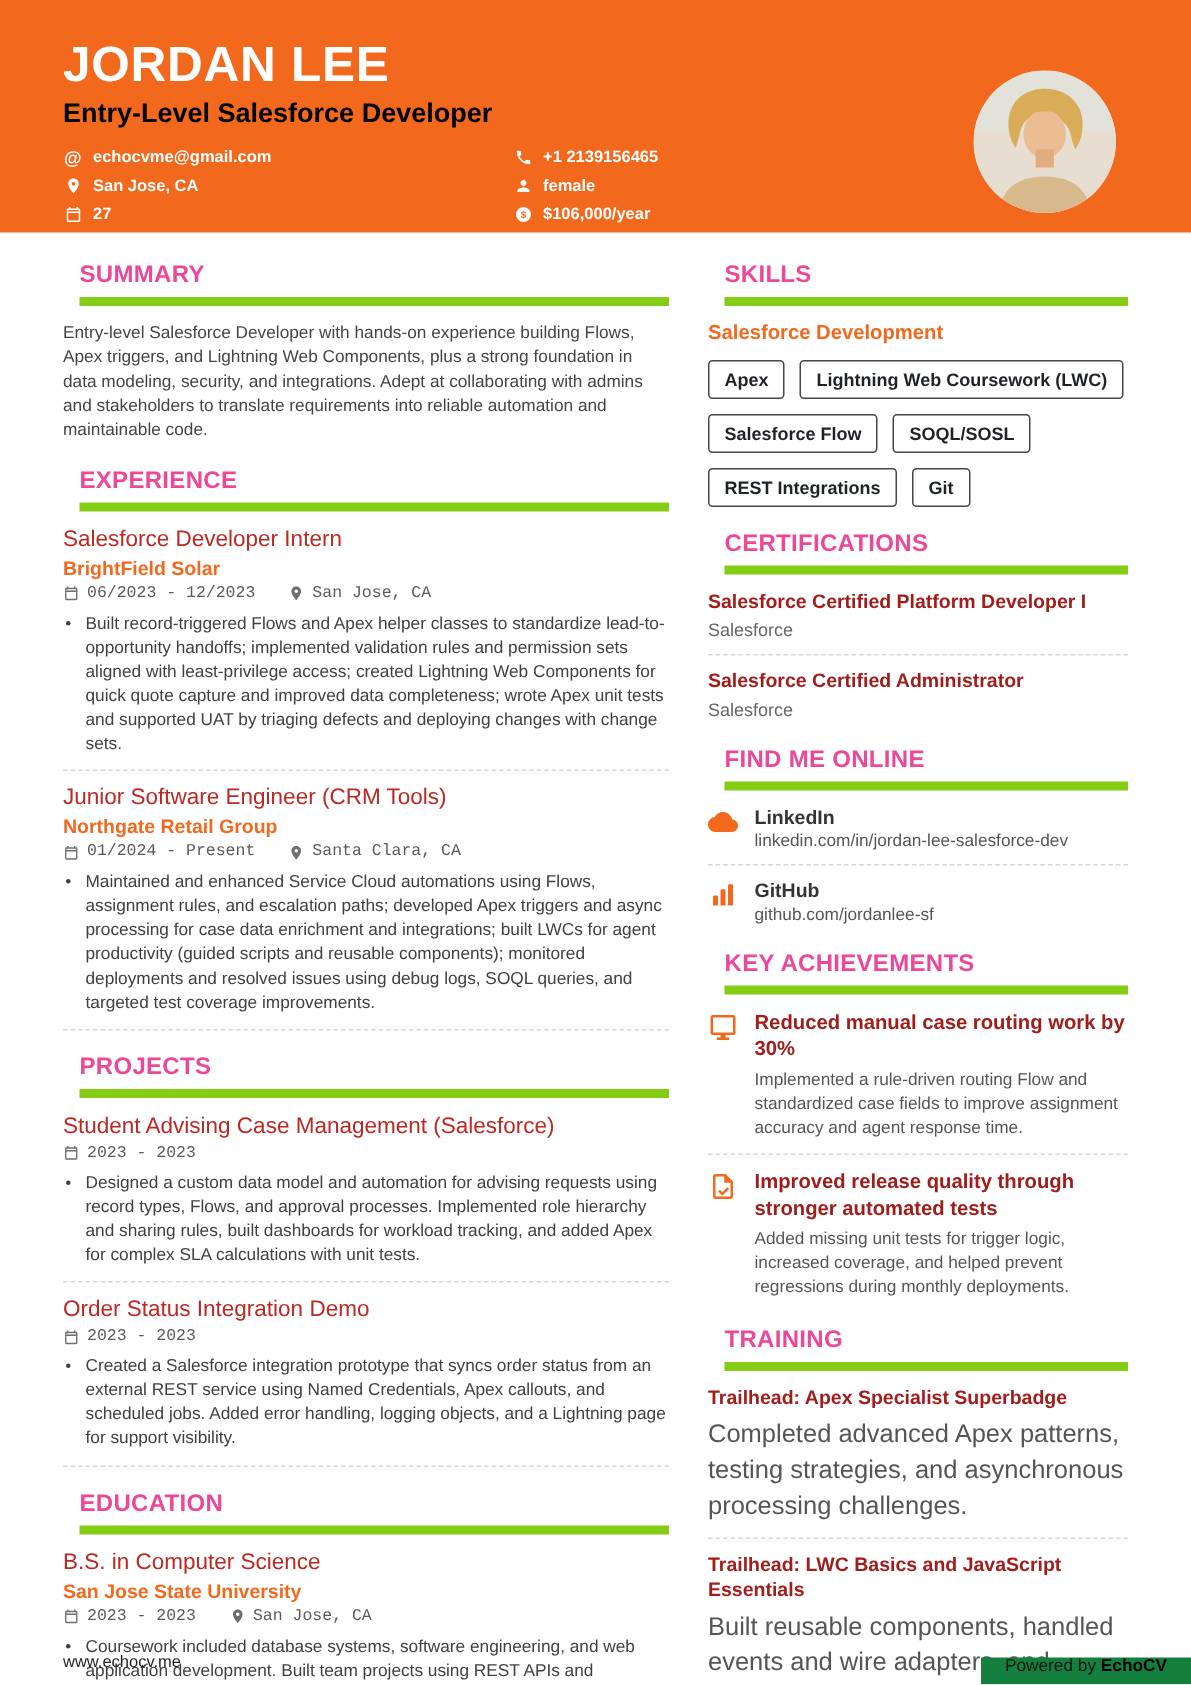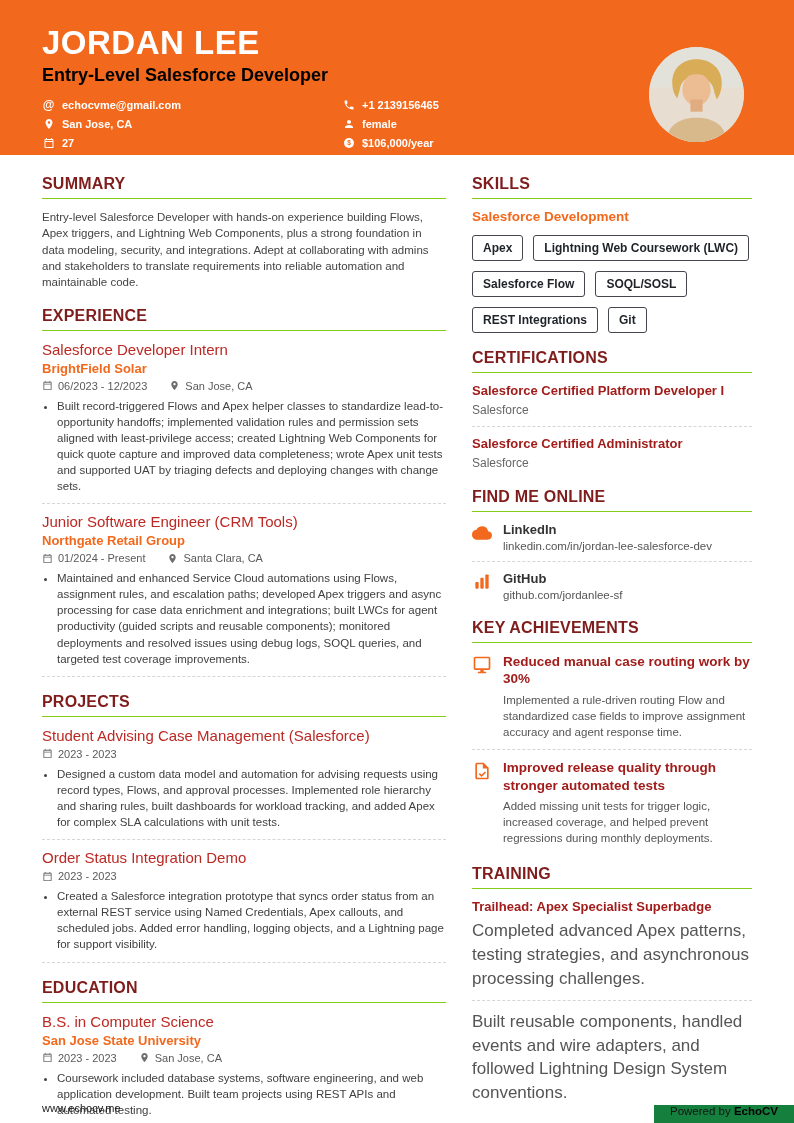--- a/index.html
+++ b/index.html
@@ -19,30 +19,30 @@
   .cicon.at { font-size: 12px; font-weight: 700; line-height: 1; }
   .avatar { position: absolute; top: 47px; right: 50px; width: 95px; height: 95px; border-radius: 50%; overflow: hidden; background: #e9dccb; }
   .avatar svg { width: 100%; height: 100%; display: block; }
 
   
   .body { display: flex; gap: 26px; padding: 20px 42px 0 42px; }
   .col-left { flex: 0 0 404px; }
   .col-right { flex: 1 1 auto; min-width: 0; }
   section { margin-bottom: 16px; }
 
-  .sec { margin: 0 0 10px 0; padding-bottom: 5px; font-size: 16px; font-weight: 700; color: #7f1d1d; border-bottom: 1px solid #84cc16; letter-spacing: 0.2px; }
+  .sec { margin: 0 0 10px 11px; padding-bottom: 5px; font-size: 16px; font-weight: 700; color: #ec4899; border-bottom: 6px solid #84cc16; letter-spacing: 0.2px; }
 
   .summary-text { margin: 0; font-size: 11.5px; color: #444; line-height: 1.42; }
 
   .entry { padding-bottom: 9px; margin-bottom: 9px; border-bottom: 1px dashed #d6d6d6; }
   .col-right .entry:last-child { border-bottom: none; margin-bottom: 0; padding-bottom: 2px; }
 
   .etitle { margin: 0; font-size: 15px; font-weight: 400; color: #bc2823; }
   .company { margin-top: 3px; color: #f2691d; font-size: 13px; font-weight: 700; }
-  .meta { display: flex; align-items: flex-end; gap: 22px; margin-top: 4px; color: #5a5a5a; font-size: 11px; }
+  .meta { display: flex; align-items: flex-end; gap: 22px; margin-top: 4px; color: #5a5a5a; font-size: 11px; font-family: Liberation Mono, monospace; }
   .meta-item { display: inline-flex; align-items: center; gap: 5px; }
   .meta-item svg { width: 11px; height: 11px; color: #6e6e6e; flex: none; }
   ul.bullets { margin: 6px 0 0 0; padding-left: 15px; }
   ul.bullets li { font-size: 11.5px; color: #404040; line-height: 1.4; }
 
   
   .skill-group-title { color: #f2691d; font-weight: 700; font-size: 13.5px; margin: 2px 0 11px 0; }
   .tags { display: flex; flex-wrap: wrap; gap: 10px; }
   .tag { border: 1.5px solid #43464d; border-radius: 3px; padding: 5px 10px; font-size: 12px; font-weight: 700; color: #1f2328; background: #fff; }
 
@@ -354,20 +354,21 @@
 
       <section>
         <h2 class="sec">TRAINING</h2>
 
         <article class="entry">
           <div class="training-title">Trailhead: Apex Specialist Superbadge</div>
           <div class="training-desc">Completed advanced Apex patterns, testing strategies, and asynchronous processing challenges.</div>
         </article>
 
         <article class="entry">
+          <div class="training-title">Trailhead: LWC Basics and JavaScript Essentials</div>
           <div class="training-desc">Built reusable components, handled events and wire adapters, and followed Lightning Design System conventions.</div>
         </article>
       </section>
 
     </div>
   </div>
 
   <a class="footer-site" href="#">www.echocv.me</a>
   <div class="powered">
     <span>Powered by</span>

